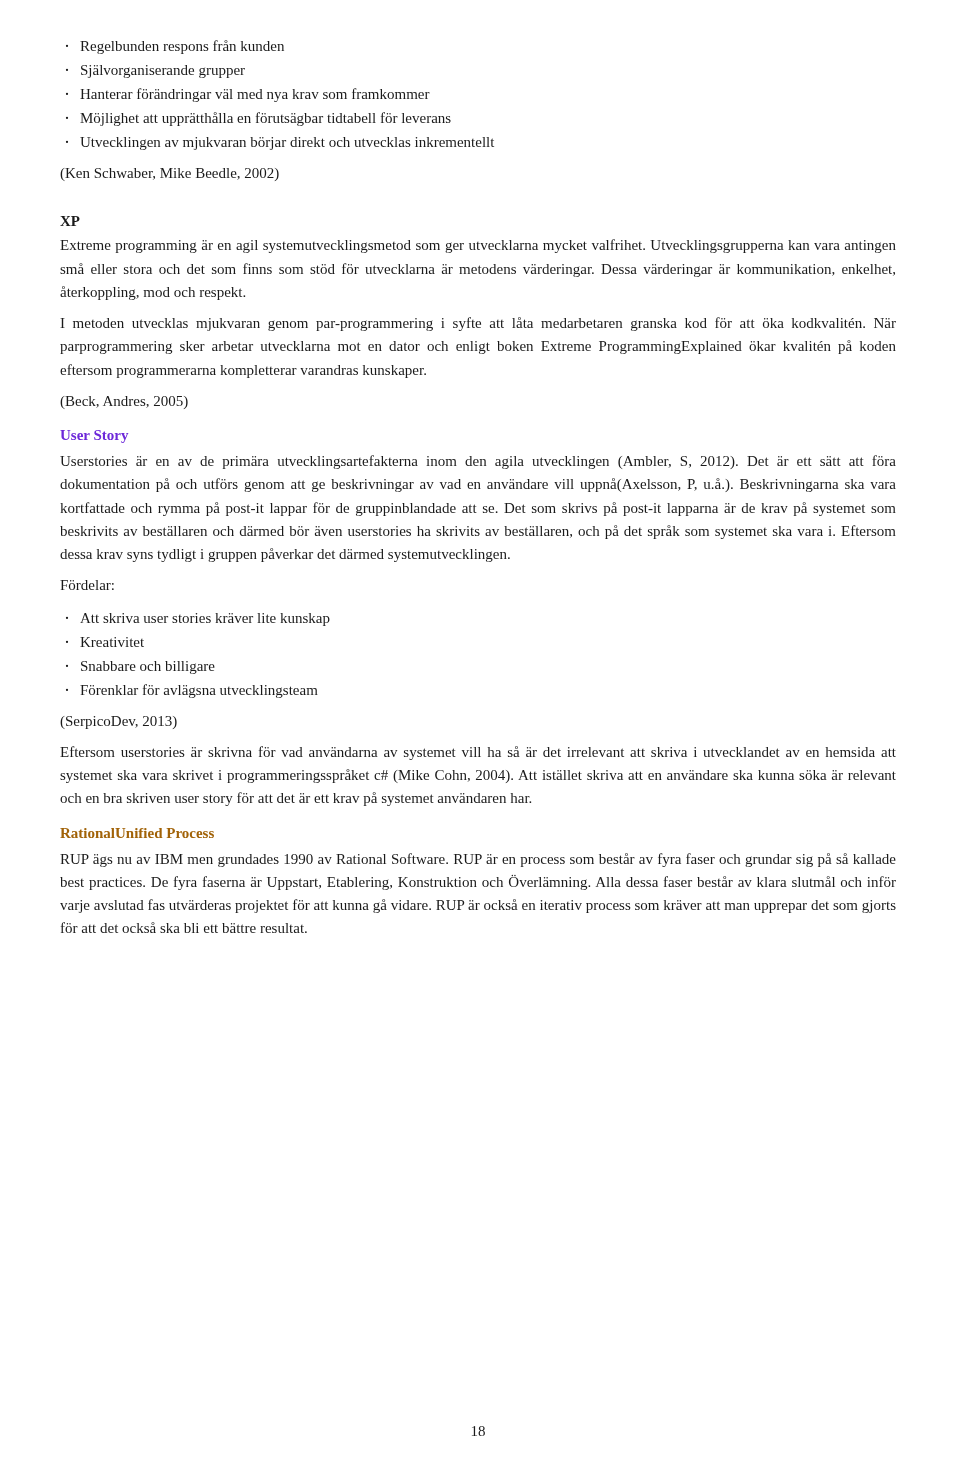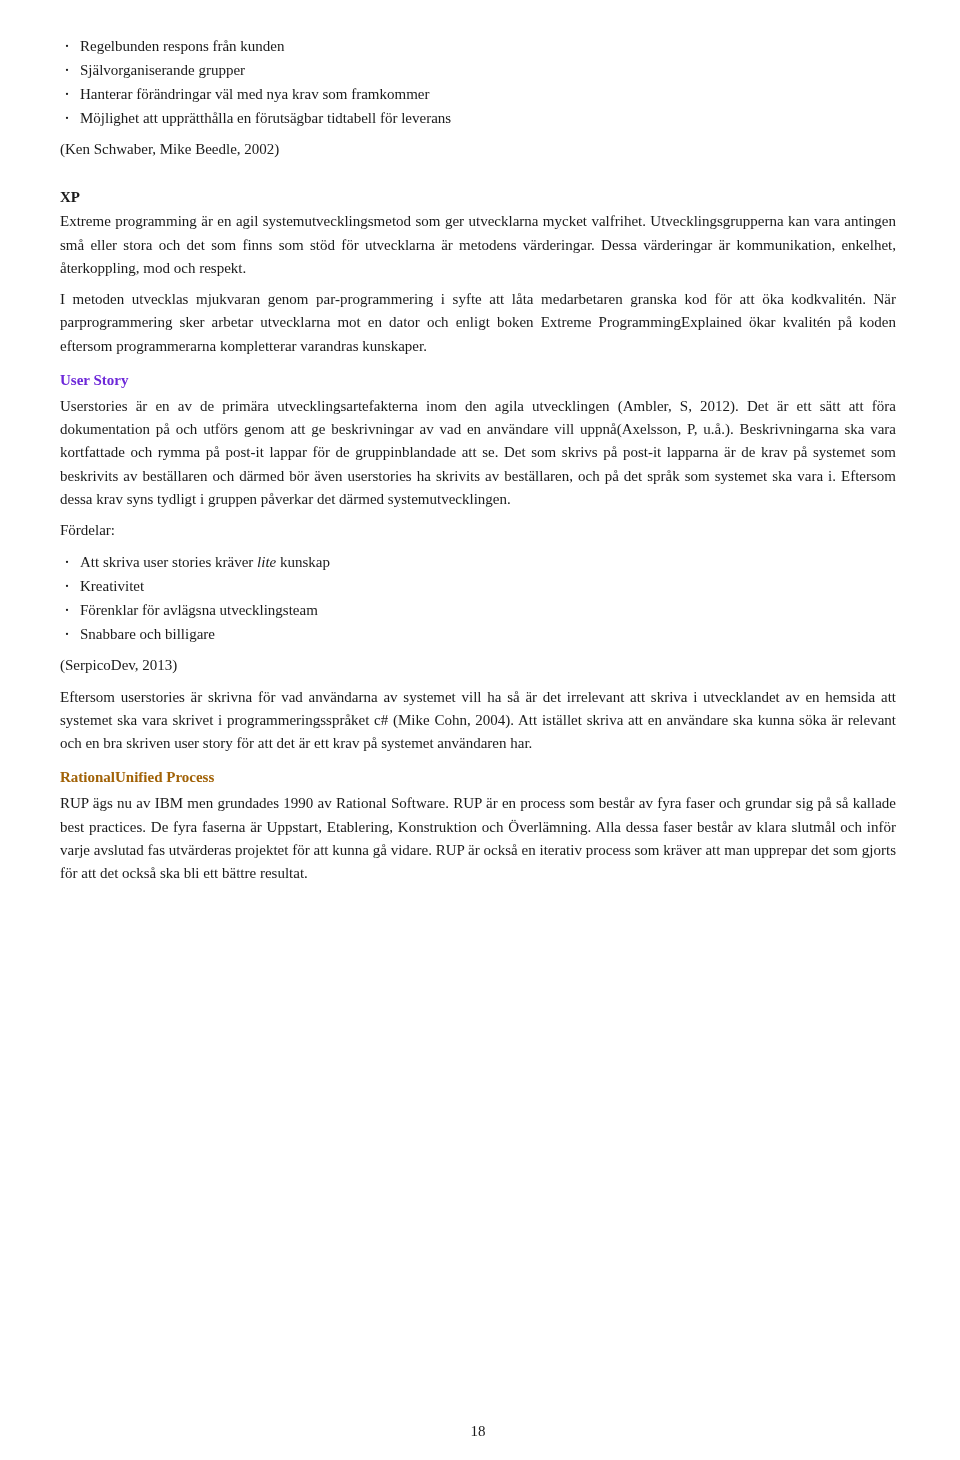--- a/index.html
+++ b/index.html
@@ -64,21 +64,20 @@
 
     .bullet-list li::before {
       content: "·";
       position: absolute;
       left: 4px;
       font-size: 18px;
       line-height: 1.4;
     }
 
     .italic {
-      font-style: italic;
       margin-top: 12px;
     }
 
     .page-number {
       position: absolute;
       bottom: 20px;
       left: 50%;
       transform: translateX(-50%);
       font-size: 15px;
       color: #1a1a1a;
@@ -98,40 +97,42 @@
 </head>
 <body>
 
 <div class="page-container">
 
   <ul class="bullet-list">
     <li>Regelbunden respons från kunden</li>
     <li>Självorganiserande grupper</li>
     <li>Hanterar förändringar väl med nya krav som framkommer</li>
     <li>Möjlighet att upprätthålla en förutsägbar tidtabell för leverans</li>
+    <li>Utvecklingen av mjukvaran börjar direkt och utvecklas inkrementellt</li>
   </ul>
 
   <p class="paragraph">(Ken Schwaber, Mike Beedle, 2002)</p>
 
   <div class="spacer"></div>
 
   <div class="xp-heading">XP</div>
   <p class="paragraph">Extreme programming är en agil systemutvecklingsmetod som ger utvecklarna mycket valfrihet. Utvecklingsgrupperna kan vara antingen små eller stora och det som finns som stöd för utvecklarna är metodens värderingar. Dessa värderingar är kommunikation, enkelhet, återkoppling, mod och respekt.</p>
   <p class="paragraph">I metoden utvecklas mjukvaran genom par-programmering i syfte att låta medarbetaren granska kod för att öka kodkvalitén. När parprogrammering sker arbetar utvecklarna mot en dator och enligt boken Extreme ProgrammingExplained ökar kvalitén på koden eftersom programmerarna kompletterar varandras kunskaper.</p>
+  <p class="paragraph">(Beck, Andres, 2005)</p>
 
   <div class="colored-heading-blue">User Story</div>
   <p class="paragraph">Userstories är en av de primära utvecklingsartefakterna inom den agila utvecklingen (Ambler, S, 2012). Det är ett sätt att föra dokumentation på och utförs genom att ge beskrivningar av vad en användare vill uppnå(Axelsson, P, u.å.). Beskrivningarna ska vara kortfattade och rymma på post-it lappar för de gruppinblandade att se. Det som skrivs på post-it lapparna är de krav på systemet som beskrivits av beställaren och därmed bör även userstories ha skrivits av beställaren, och på det språk som systemet ska vara i. Eftersom dessa krav syns tydligt i gruppen påverkar det därmed systemutvecklingen.</p>
 
   <p class="paragraph">Fördelar:</p>
 
   <ul class="bullet-list">
     <li>Att skriva user stories kräver <span class="italic">lite</span> kunskap</li>
     <li>Kreativitet</li>
+    <li>Snabbare och billigare</li>
     <li>Förenklar för avlägsna utvecklingsteam</li>
-    <li>Snabbare och billigare</li>
   </ul>
 
   <p class="paragraph">(SerpicoDev, 2013)</p>
   <p class="paragraph">Eftersom userstories är skrivna för vad användarna av systemet vill ha så är det irrelevant att skriva i utvecklandet av en hemsida att systemet ska vara skrivet i programmeringsspråket c# (Mike Cohn, 2004). Att istället skriva att en användare ska kunna söka är relevant och en bra skriven user story för att det är ett krav på systemet användaren har.</p>
 
   <div class="colored-heading-orange">RationalUnified Process</div>
   <p class="paragraph">RUP ägs nu av IBM men grundades 1990 av Rational Software. RUP är en process som består av fyra faser och grundar sig på så kallade best practices. De fyra faserna är Uppstart, Etablering, Konstruktion och Överlämning. Alla dessa faser består av klara slutmål och inför varje avslutad fas utvärderas projektet för att kunna gå vidare. RUP är också en iterativ process som kräver att man upprepar det som gjorts för att det också ska bli ett bättre resultat.</p>
 
   <div class="page-number">18</div>
 

